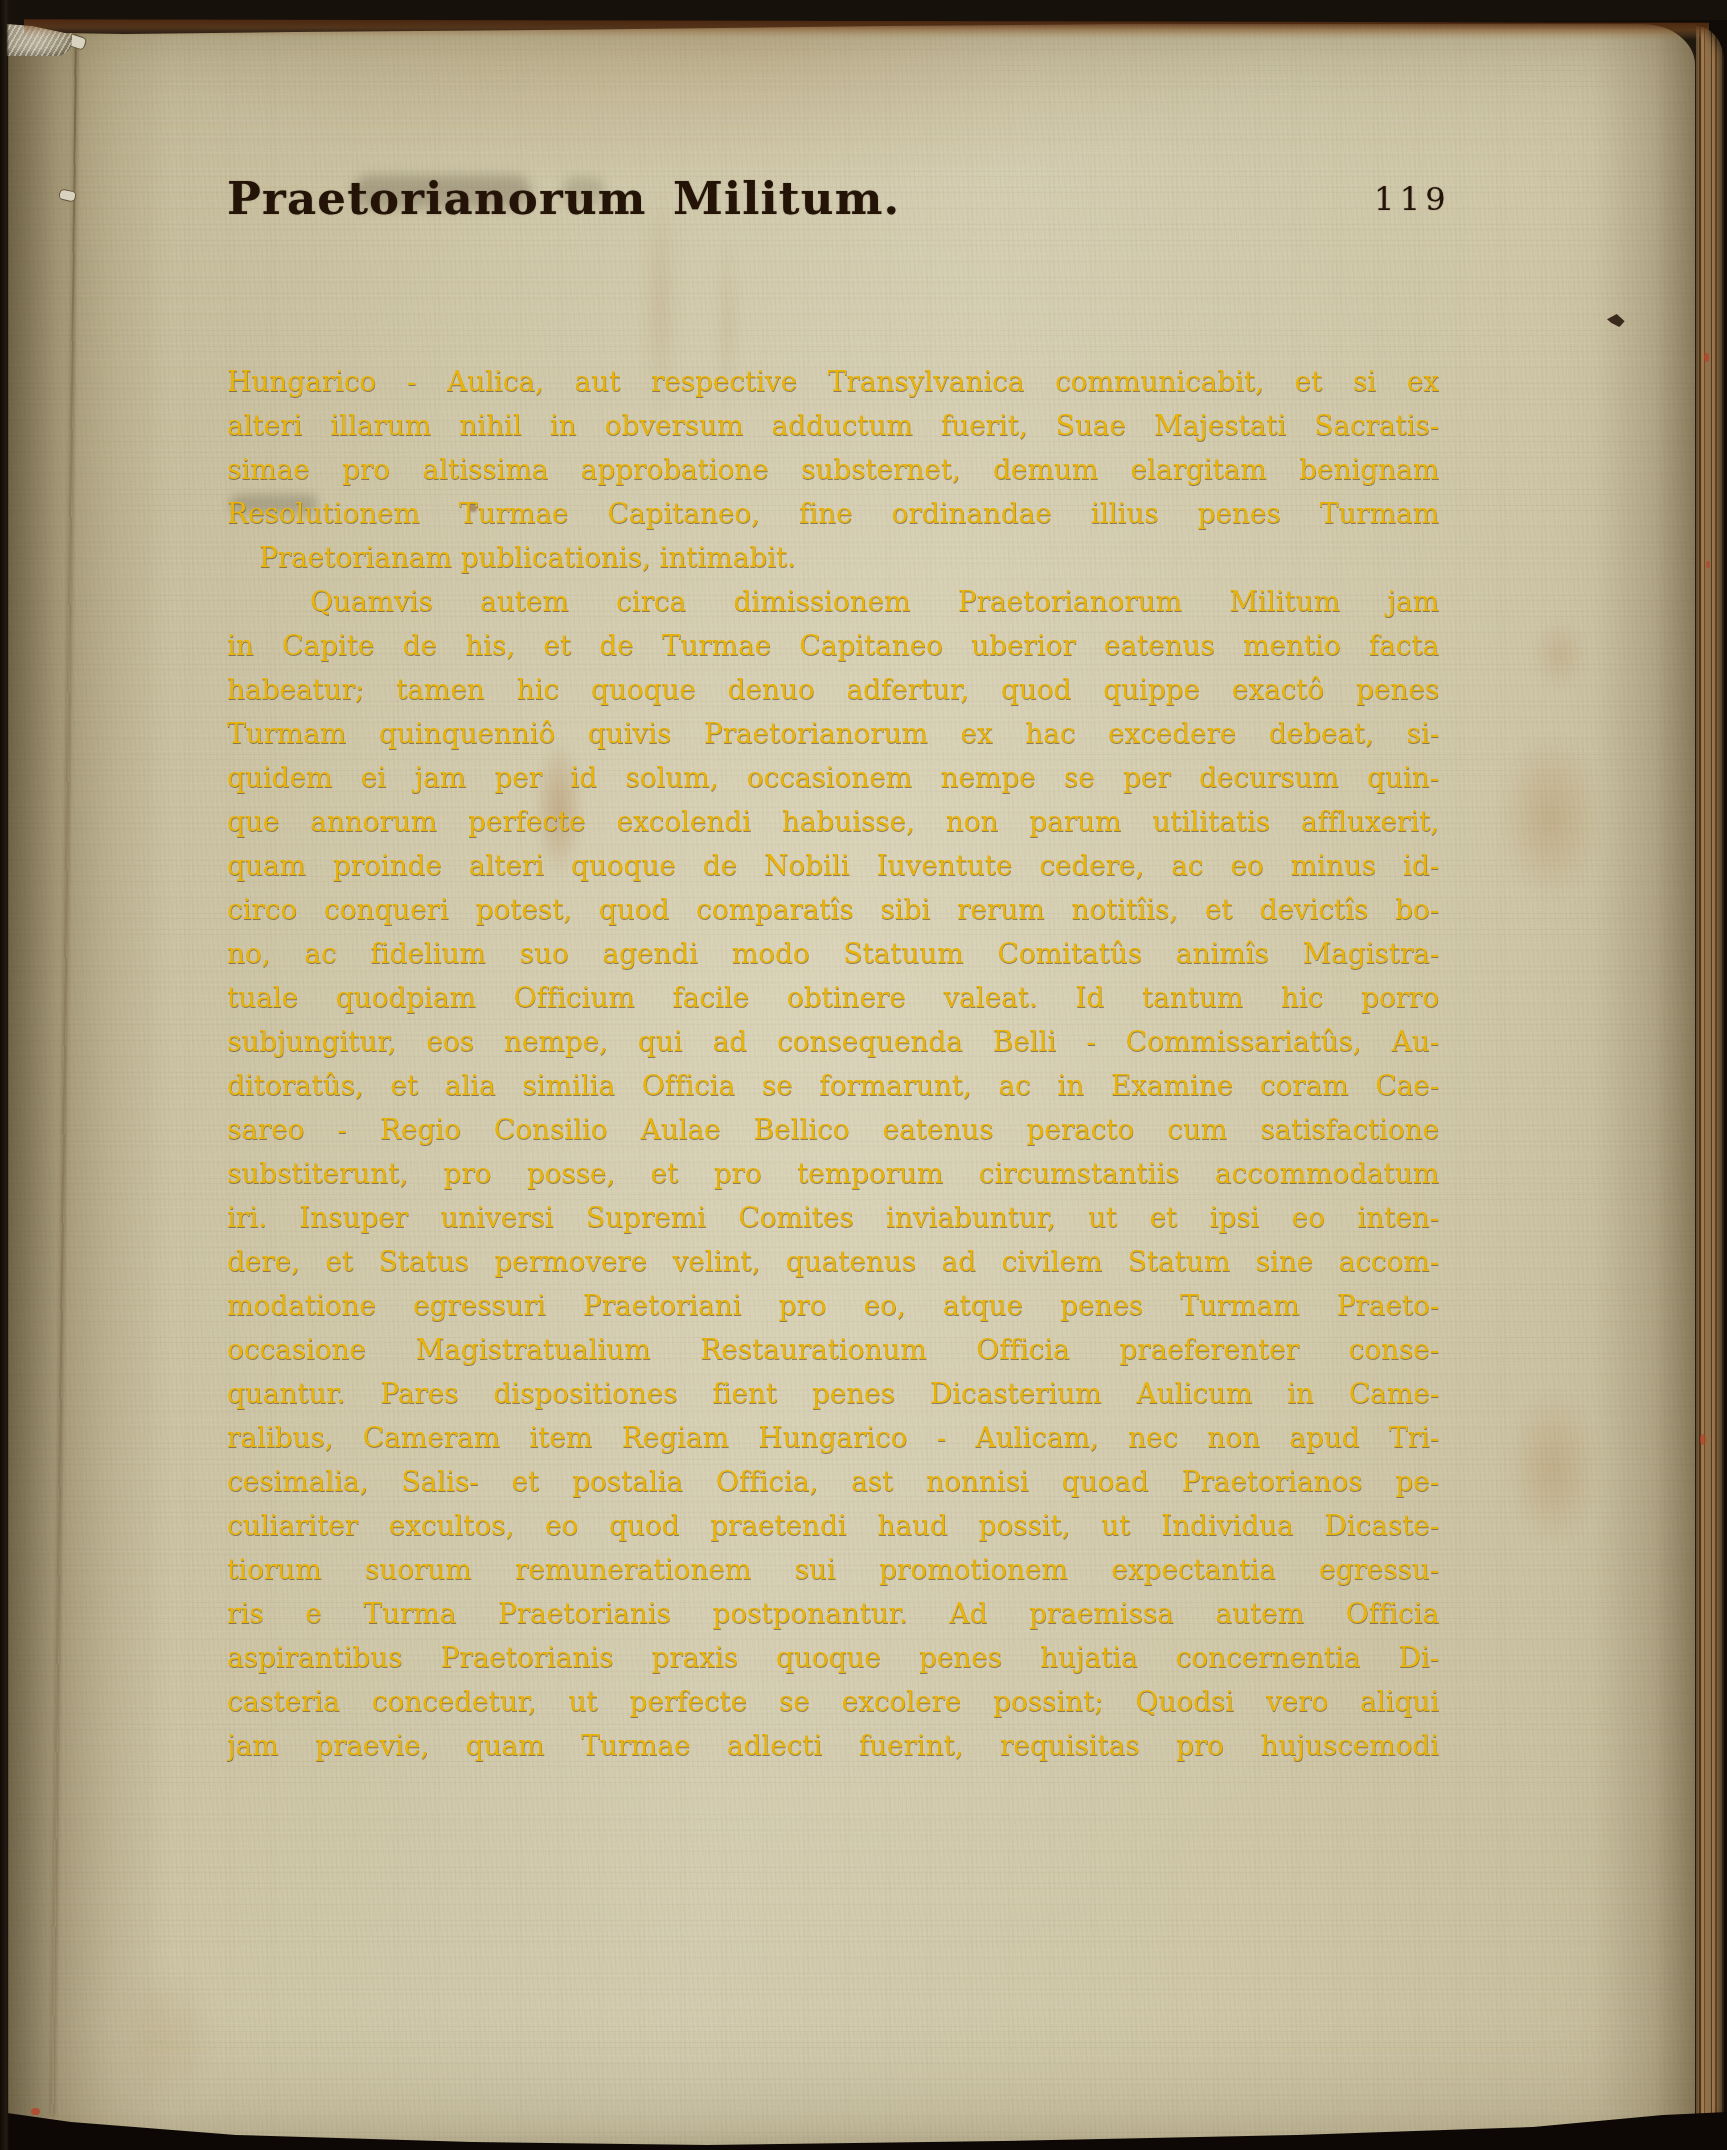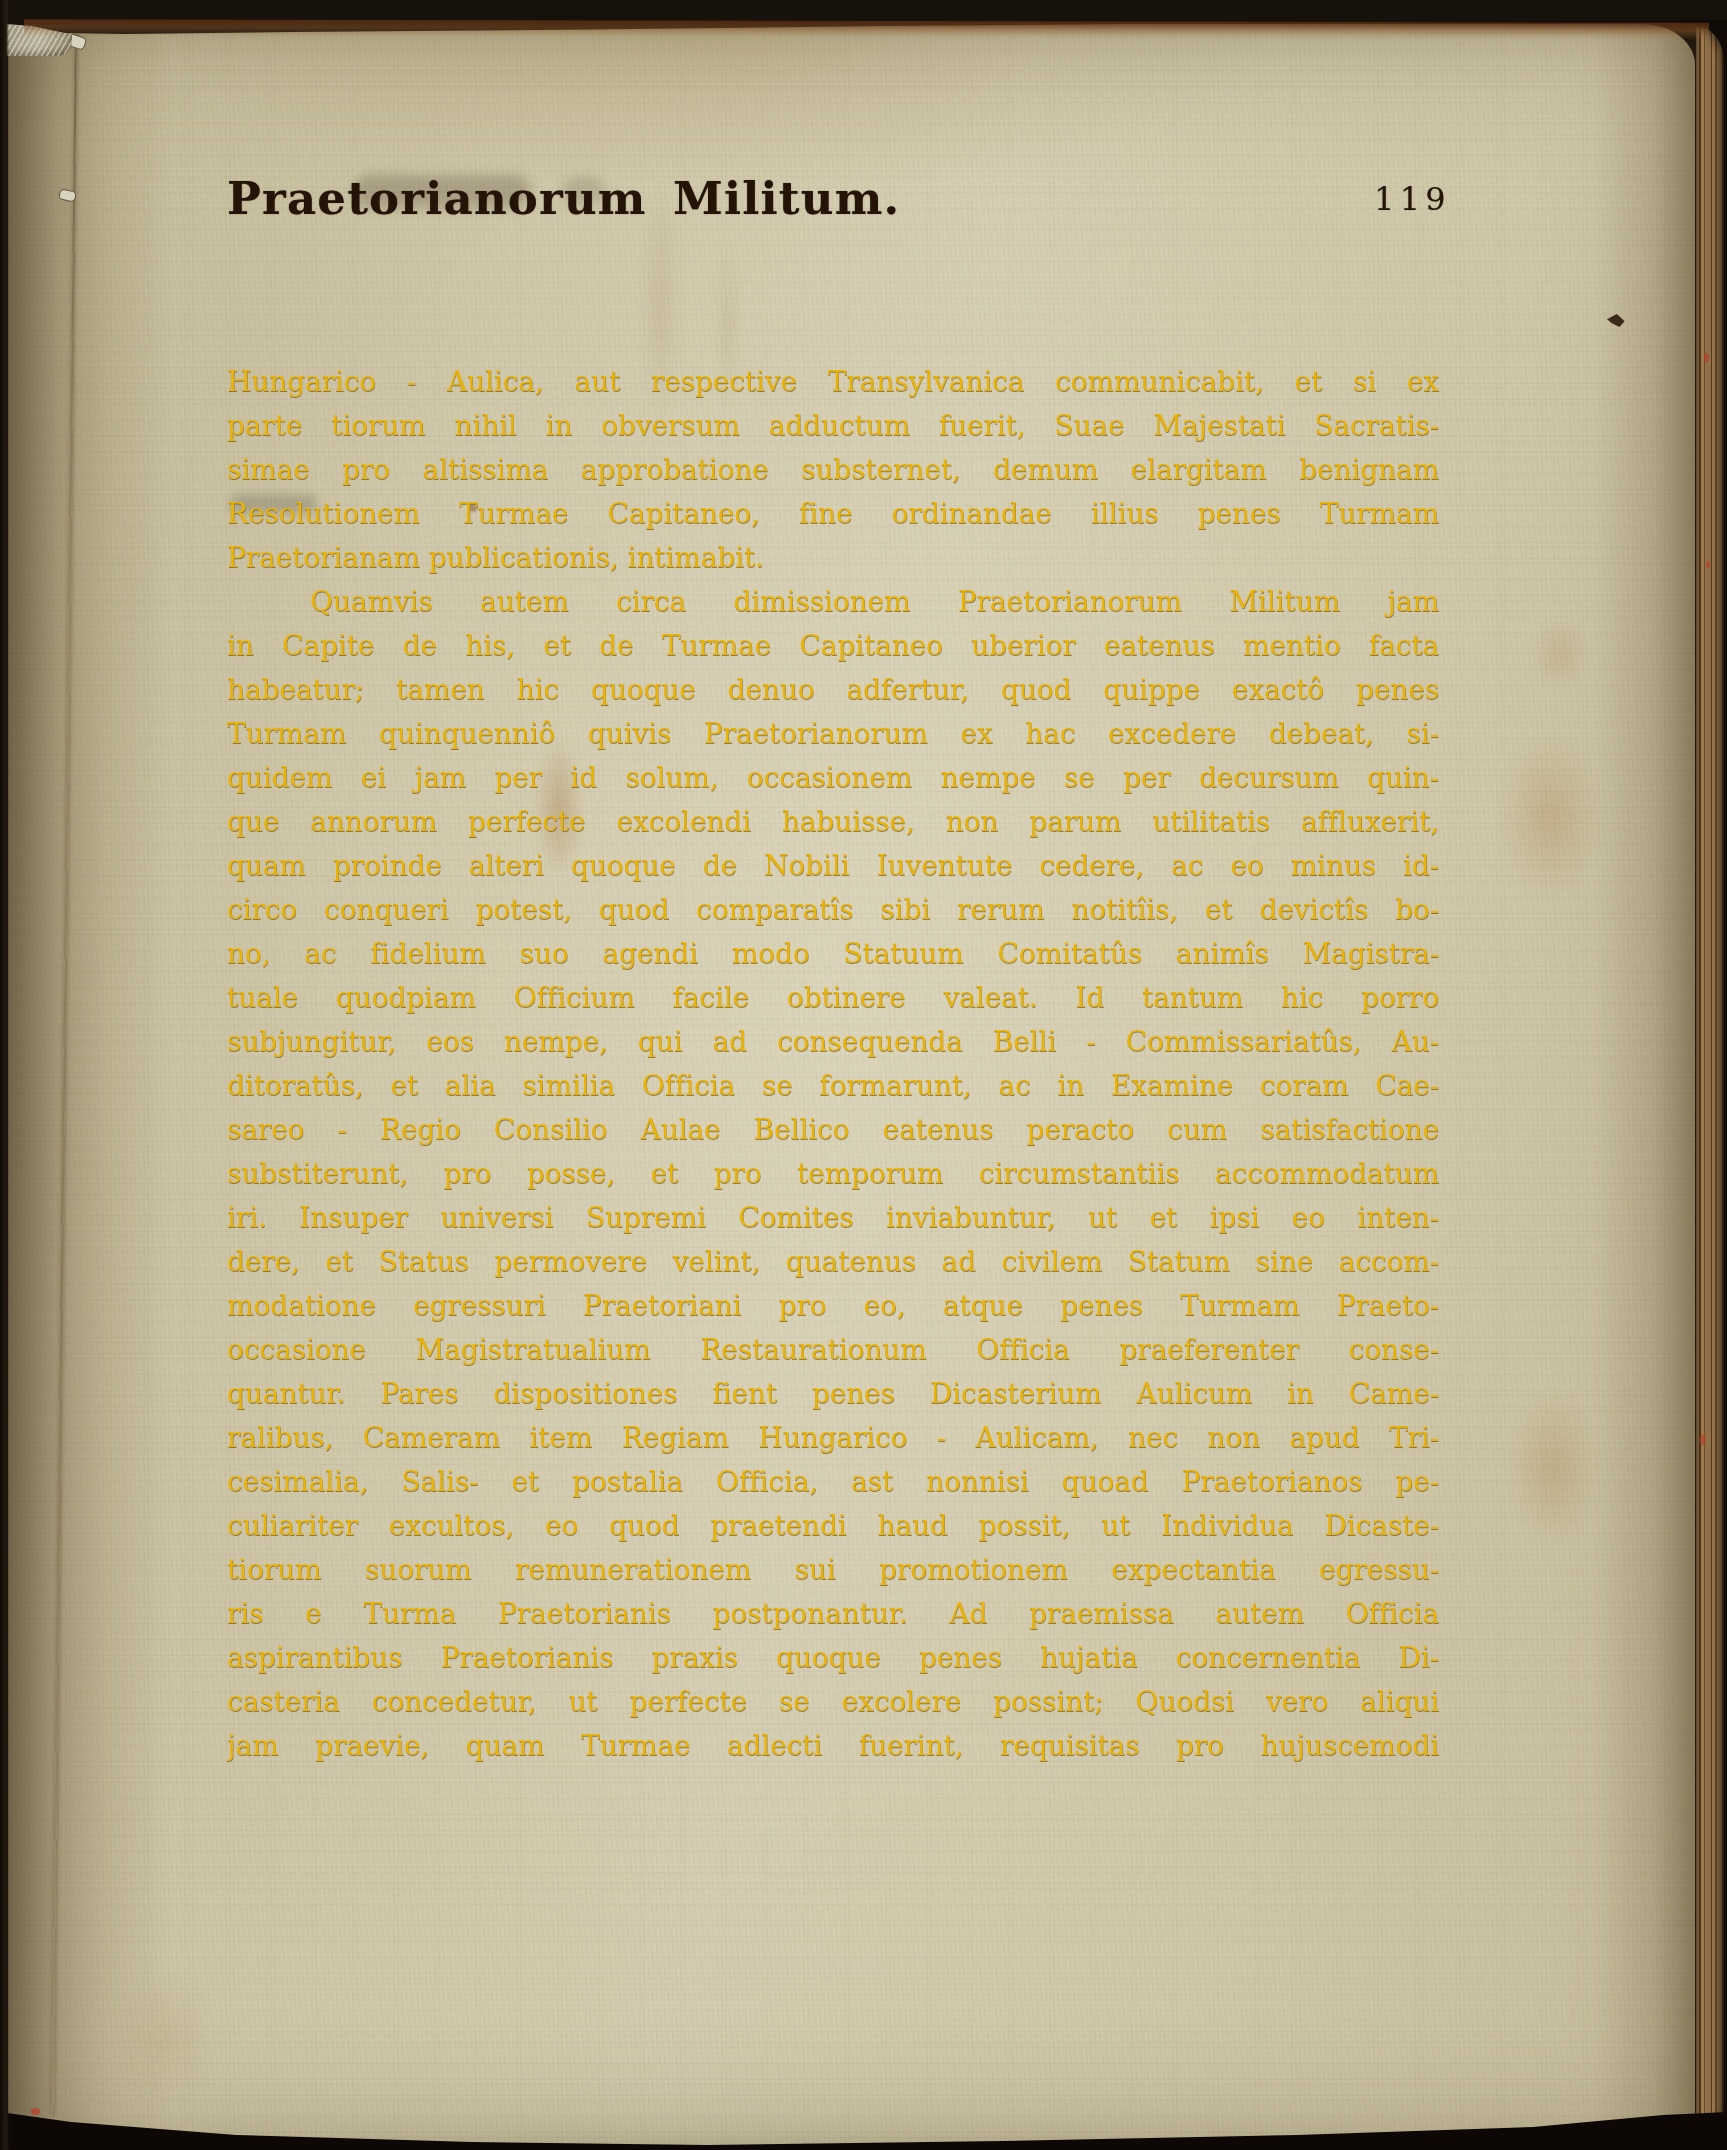--- a/index.html
+++ b/index.html
@@ -108,21 +108,21 @@
   .page-number{
     position:absolute;left:1374px;top:180px;z-index:4;
     font-size:32px;letter-spacing:5.3px;color:#241307;text-shadow:0 0 1.2px rgba(36,19,7,0.4);
   }
   .body-text{
     position:absolute;left:227px;top:360px;width:1212px;z-index:4;
     font-size:28px;line-height:44px;letter-spacing:-0.1px;color:#eab308;
     text-shadow:0.4px 0.5px 0.6px rgba(43,24,12,0.45);
   }
   .line{height:44px;overflow:hidden;text-align:justify;text-align-last:justify;}
-  .line.flush{text-align-last:left;}
+  .line.flush{text-align-last:left;margin-left:32px;}
   .line.indent{padding-left:83px;}
 </style>
 </head>
 <body>
 
 <div class="paper"></div>
 <div class="gutter-shade"></div>
 <div class="right-shade"></div>
 <div class="fold-line"></div>
 <div class="stitch n1"></div>
@@ -144,21 +144,21 @@
 <div class="stain st-red4"></div>
 <div class="ghost gh1"></div>
 <div class="ghost gh2"></div>
 <div class="ghost gh3"></div>
 
 <div class="header-title">Praetorianorum Militum.</div>
 <div class="page-number">119</div>
 
 <div class="body-text">
   <div class="line">Hungarico - Aulica, aut respective Transylvanica communicabit, et si ex</div>
-  <div class="line">parte tiorum nihil in obversum adductum fuerit, Suae Majestati Sacratis-</div>
+  <div class="line">alteri illarum nihil in obversum adductum fuerit, Suae Majestati Sacratis-</div>
   <div class="line">simae pro altissima approbatione substernet, demum elargitam benignam</div>
   <div class="line">Resolutionem Turmae Capitaneo, fine ordinandae illius penes Turmam</div>
   <div class="line flush">Praetorianam publicationis, intimabit.</div>
   <div class="line indent">Quamvis autem circa dimissionem Praetorianorum Militum jam</div>
   <div class="line">in Capite de his, et de Turmae Capitaneo uberior eatenus mentio facta</div>
   <div class="line">habeatur; tamen hic quoque denuo adfertur, quod quippe exactô penes</div>
   <div class="line">Turmam quinquenniô quivis Praetorianorum ex hac excedere debeat, si-</div>
   <div class="line">quidem ei jam per id solum, occasionem nempe se per decursum quin-</div>
   <div class="line">que annorum perfecte excolendi habuisse, non parum utilitatis affluxerit,</div>
   <div class="line">quam proinde alteri quoque de Nobili Iuventute cedere, ac eo minus id-</div>

